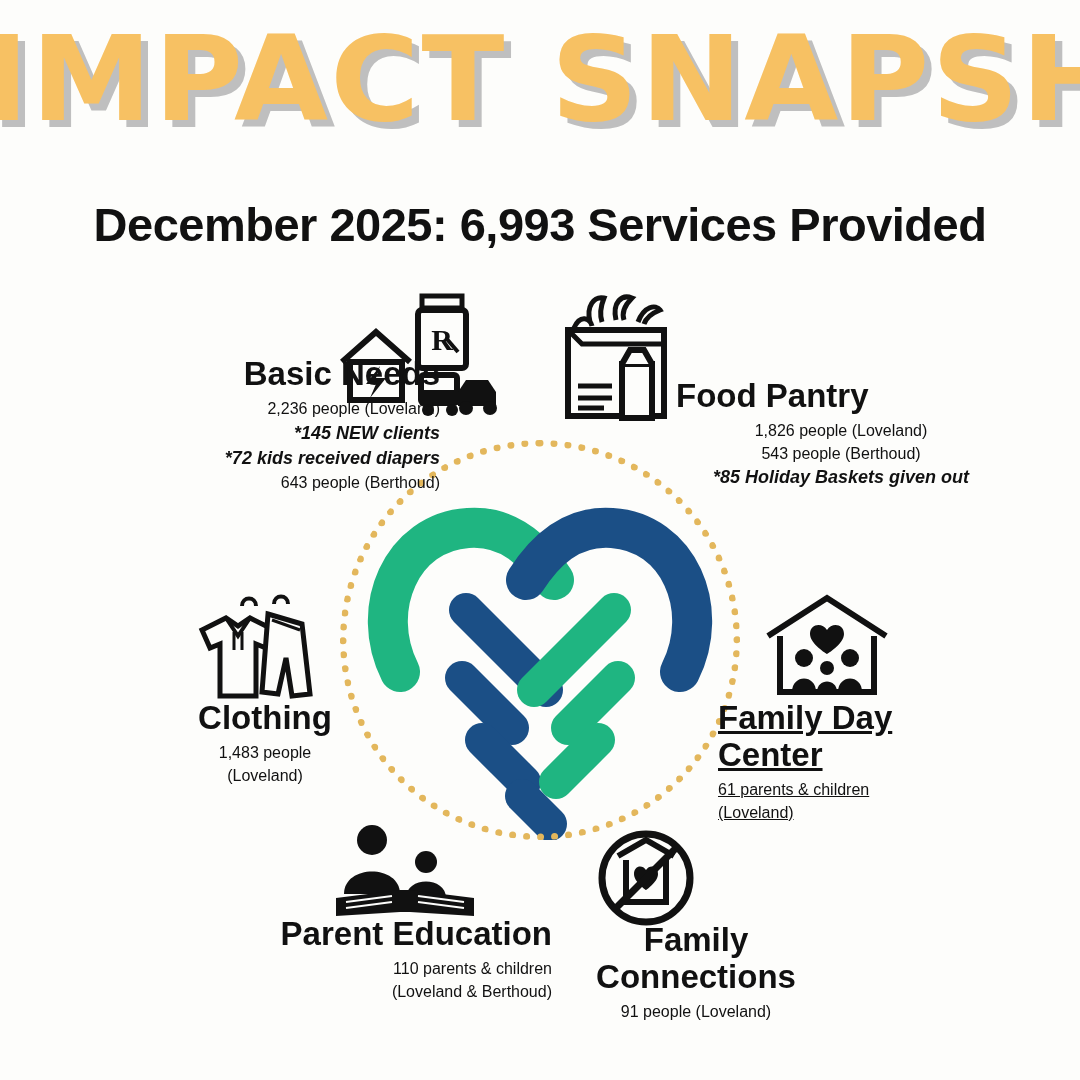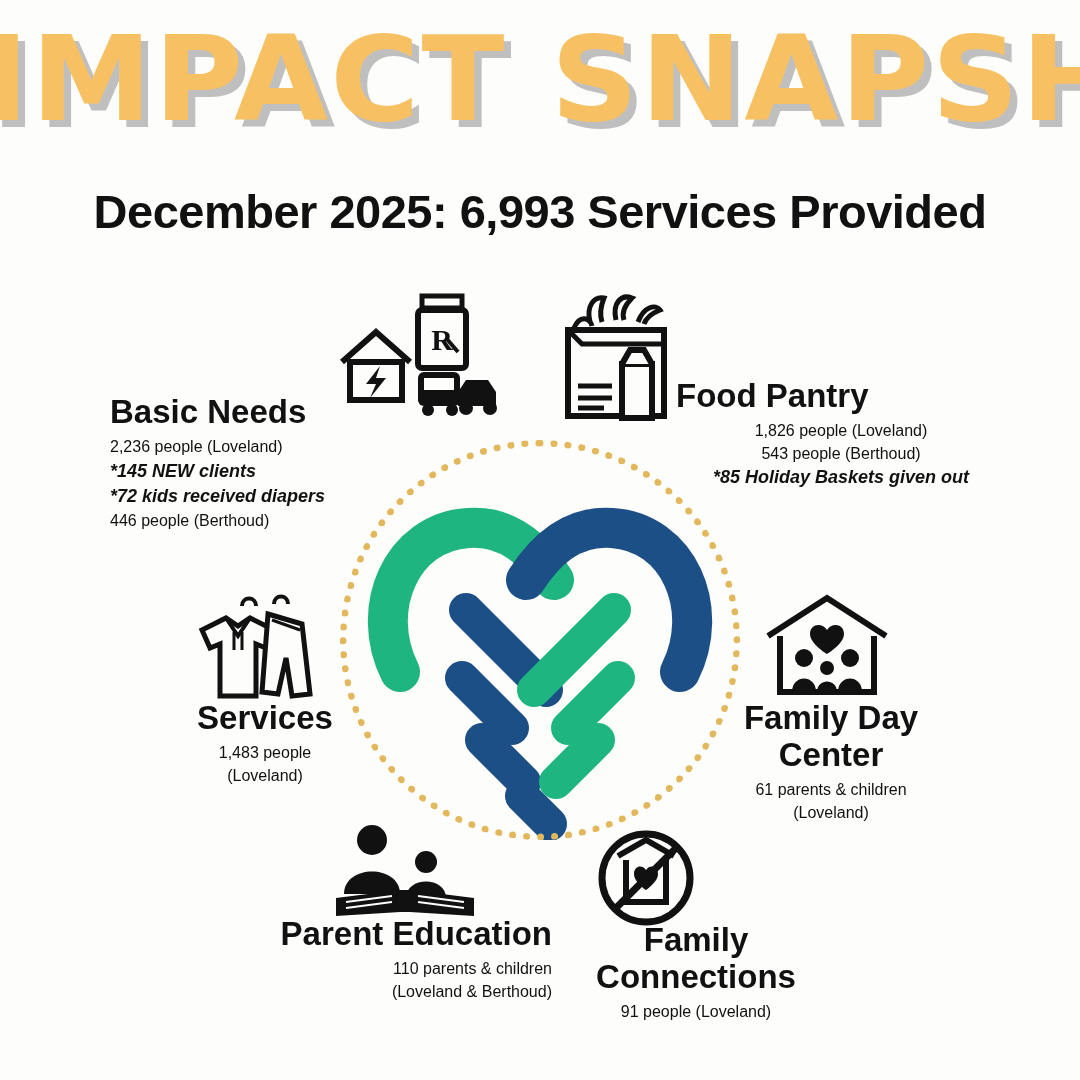--- a/index.html
+++ b/index.html
@@ -30,21 +30,21 @@
     letter-spacing: 2px;
     color: #f7c163;
     text-shadow: 7px 7px 0 #bfbfbf;
     line-height: 1.05;
     white-space: nowrap;
     transform: scaleX(1.03);
   }
   .subtitle {
     position: absolute;
     left: 0;
-    top: 184px;
+    top: 197px;
     width: 1080px;
     text-align: center;
     font-family: "Liberation Sans", sans-serif;
     font-weight: bold;
     font-size: 47px;
     color: #111111;
     letter-spacing: -0.5px;
     white-space: nowrap;
   }
 
@@ -80,25 +80,25 @@
     line-height: 1.42;
     white-space: nowrap;
   }
   .block .line.em {
     font-style: italic;
     font-weight: bold;
     font-size: 18px;
   }
 
   
-  #block-basic-needs { left: 110px; top: 394px; width: 330px; text-align: left; }
+  #block-basic-needs { left: 110px; top: 356px; width: 330px; text-align: right; }
   #block-food-pantry { left: 676px; top: 378px; width: 330px; text-align: left; }
   #block-food-pantry .line { text-align: center; }
   #block-clothing    { left: 150px; top: 700px; width: 230px; text-align: center; }
-  #block-family-day  { left: 686px; top: 700px; width: 290px; text-align: center; }
+  #block-family-day  { left: 718px; top: 700px; width: 290px; text-align: left; text-decoration: underline; }
   #block-parent-ed   { left: 232px; top: 916px; width: 320px; text-align: right; }
   #block-guiding     { left: 556px; top: 922px; width: 280px; text-align: center; }
 
   
   .icon { position: absolute; }
   #icon-basic-needs { left: 332px; top: 288px; }
   #icon-food-pantry { left: 560px; top: 288px; }
   #icon-clothing    { left: 182px; top: 588px; }
   #icon-family-day  { left: 762px; top: 592px; }
   #icon-parent-ed   { left: 330px; top: 824px; }
@@ -151,21 +151,21 @@
       <path d="M126 104 L134 92 L156 92 L164 104 L164 118 L126 118 Z" fill="#111"></path>
       <circle cx="134" cy="120" r="7" fill="#111"></circle>
       <circle cx="158" cy="120" r="7" fill="#111"></circle>
     </svg>
   </div>
   <div class="block" id="block-basic-needs">
     <div class="heading">Basic Needs</div>
     <div class="line">2,236 people (Loveland)</div>
     <div class="line em">*145 NEW clients</div>
     <div class="line em">*72 kids received diapers</div>
-    <div class="line">446 people (Berthoud)</div>
+    <div class="line">643 people (Berthoud)</div>
   </div>
 
   <div class="icon" id="icon-food-pantry">
     <svg width="130" height="140" viewBox="0 0 130 140">
 
       <path d="M30 34 C26 18, 34 8, 44 10 C40 20, 40 28, 42 34" fill="none" stroke="#111" stroke-width="5"></path>
       <path d="M56 32 C52 14, 62 6, 72 10 C64 18, 62 26, 64 32" fill="none" stroke="#111" stroke-width="5"></path>
       <path d="M78 34 C84 18, 96 16, 100 22 C90 26, 86 30, 84 36" fill="none" stroke="#111" stroke-width="5"></path>
       <path d="M14 40 C20 26, 30 30, 32 38" fill="none" stroke="#111" stroke-width="5"></path>
 
@@ -194,21 +194,21 @@
 
       <path d="M20 42 L44 30 L56 38 L68 30 L92 42 L84 60 L74 56 L74 108 L38 108 L38 56 L28 60 Z" fill="#fdfdfb" stroke="#111" stroke-width="5"></path>
       <path d="M44 30 L56 48 L68 30" fill="none" stroke="#111" stroke-width="4"></path>
       <path d="M52 44 L52 62 M60 44 L60 62" stroke="#111" stroke-width="3"></path>
 
       <path d="M86 26 L120 36 L128 106 L110 108 L104 70 L96 106 L80 104 Z" fill="#fdfdfb" stroke="#111" stroke-width="5"></path>
       <path d="M90 32 L118 42" stroke="#111" stroke-width="3"></path>
     </svg>
   </div>
   <div class="block" id="block-clothing">
-    <div class="heading">Services</div>
+    <div class="heading">Clothing</div>
     <div class="line">1,483 people</div>
     <div class="line">(Loveland)</div>
   </div>
 
   <div class="icon" id="icon-family-day">
     <svg width="130" height="110" viewBox="0 0 130 110">
       <path d="M6 44 L65 6 L124 44" fill="none" stroke="#111" stroke-width="6"></path>
       <path d="M18 44 L18 100 L112 100 L112 44" fill="none" stroke="#111" stroke-width="6"></path>
       <path d="M65 38 C60 30, 48 32, 48 42 C48 52, 65 62, 65 62 C65 62, 82 52, 82 42 C82 32, 70 30, 65 38 Z" fill="#111"></path>
 

